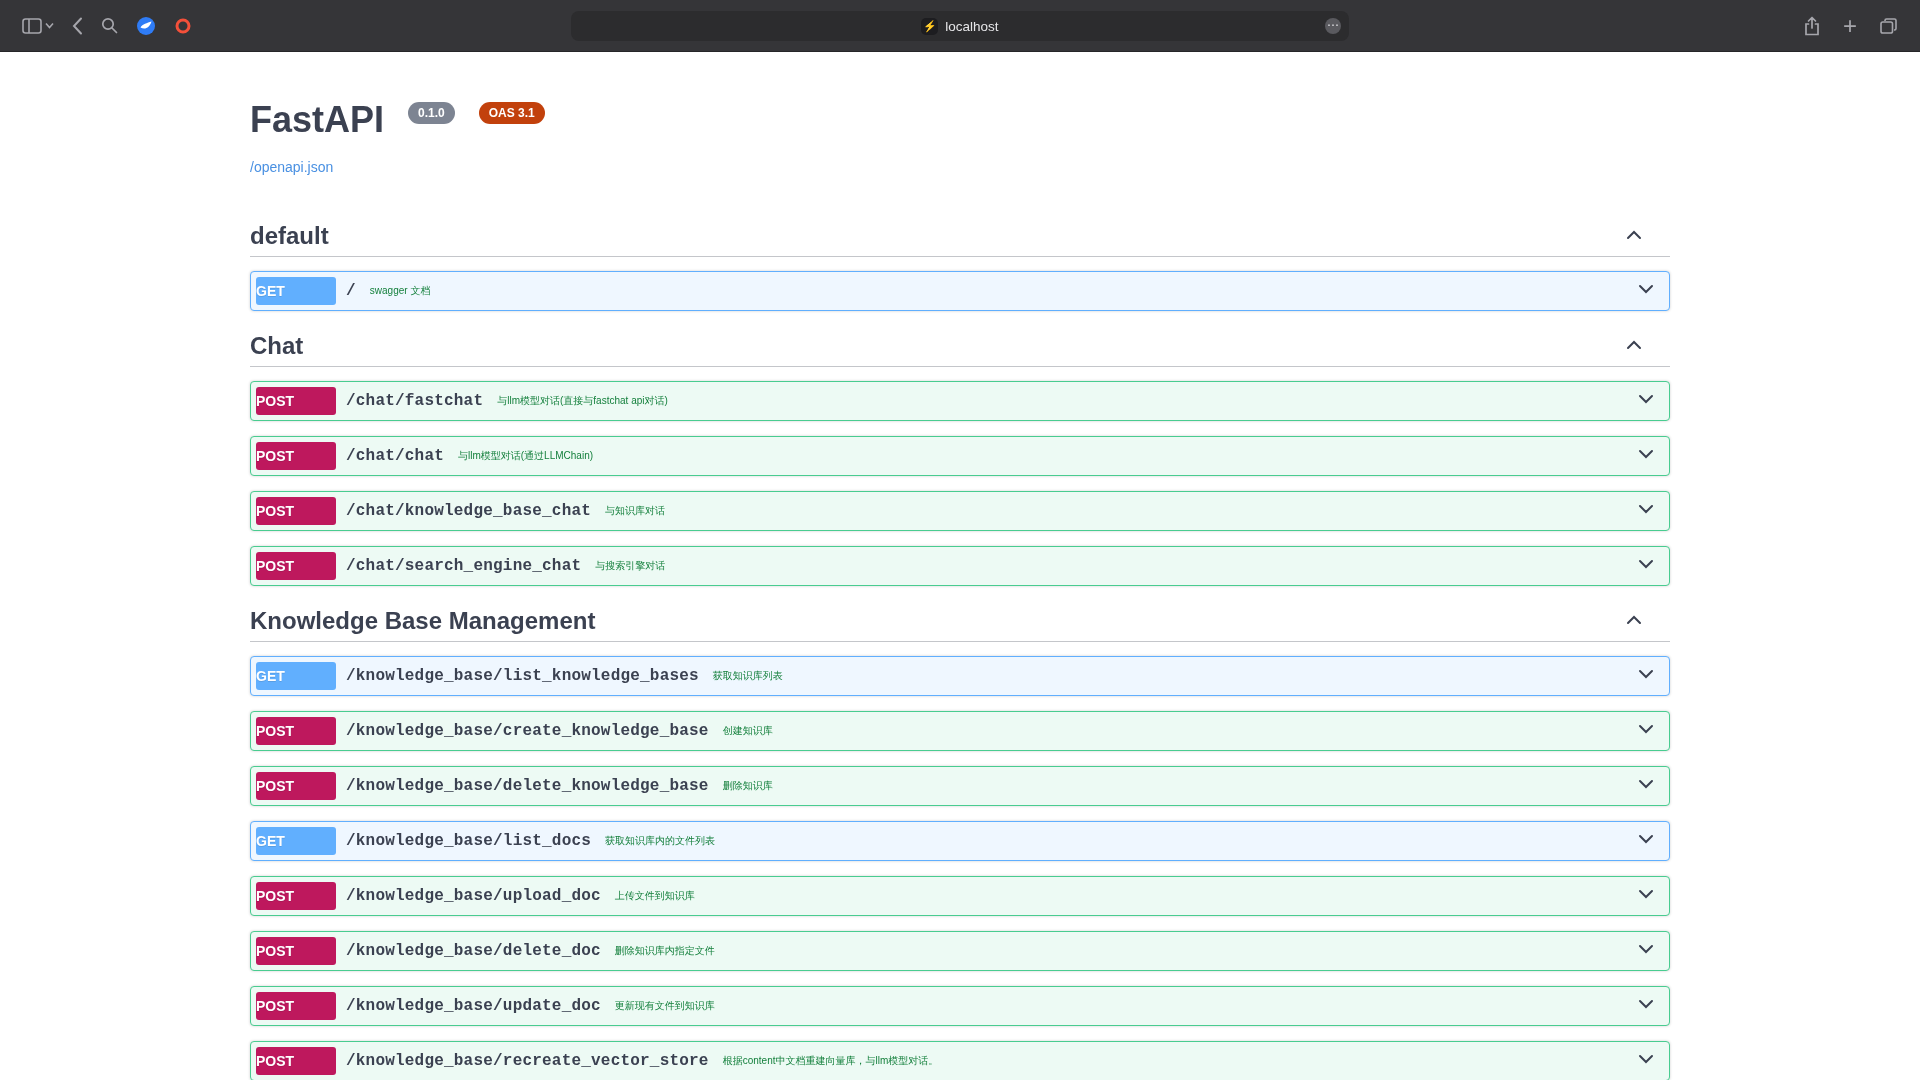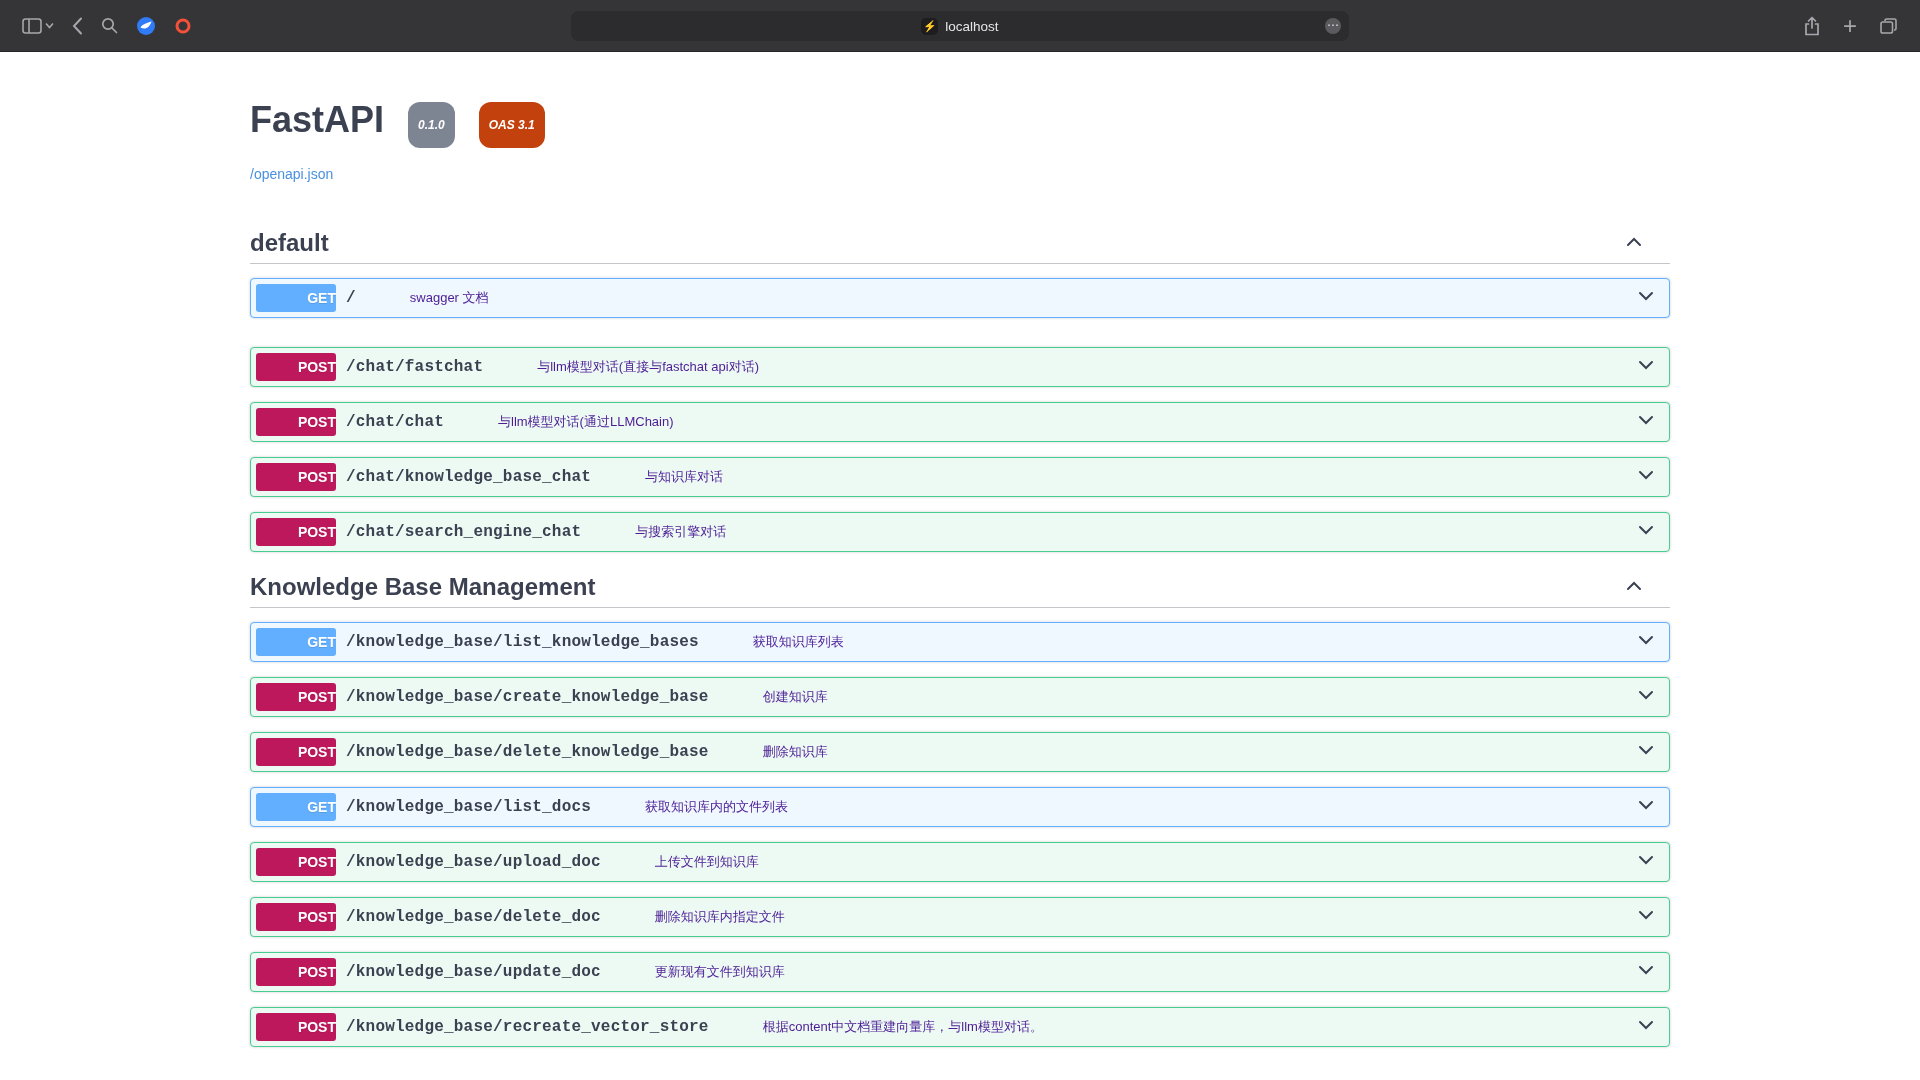--- a/index.html
+++ b/index.html
@@ -60,23 +60,22 @@
   .page { background: #fff; }
   .wrapper { max-width: 1460px; margin: 0 auto; padding: 0 20px; }
 
   .info { padding-top: 46px; }
   .api-title {
     margin: 0; font-size: 36px; font-weight: 700; color: #3b4151;
     display: flex; align-items: flex-start; gap: 24px; line-height: 1.2;
   }
   .badge {
     font-size: 12px; font-weight: 700; color: #fff;
-    padding: 16px 10px; border-radius: 12px; margin-top: 4px;
+    padding: 4px 10px; border-radius: 12px; margin-top: 4px;
     white-space: nowrap;
-    font-style: italic;
   }
   .badge-version { background: #7d8492; }
   .badge-oas { background: #c2410c; }
   .spec-link {
     display: inline-block; margin-top: 18px;
     color: #4990e2; font-size: 14px; text-decoration: none; cursor: pointer;
   }
 
   .sections { margin-top: 40px; }
   .opblock-tag-section { margin-top: 14px; }
@@ -101,31 +100,31 @@
   }
   .opblock.method-get  { border-color: #61affe; background: #eff7ff; }
   .opblock.method-post { border-color: #49cc90; background: #edfaf4; }
   .opblock.method-get  .method { background: #61affe; }
   .opblock.method-post .method { background: #be185d; }
 
   .opblock-summary {
     display: flex; align-items: center; padding: 5px; cursor: pointer;
   }
   .method {
-    min-width: 80px; text-align: right;
+    min-width: 80px; text-align: left;
     padding: 6px 0; border-radius: 3px;
     font-size: 14px; font-weight: 700; color: #fff;
     text-shadow: 0 1px 0 rgba(0,0,0,.1);
   }
   .path {
     font-family: "Liberation Mono", "DejaVu Sans Mono", monospace;
     font-weight: 700; font-size: 16px; color: #3b4151;
     padding: 0 10px; letter-spacing: .2px;
   }
-  .desc { font-size: 13px; color: #4c1d95; padding-left: 4px; margin-left: 40px; }
+  .desc { font-size: 10px; color: #15803d; padding-left: 4px; }
   .row-arrow { margin-left: auto; margin-right: 8px; display: flex; cursor: pointer; }
 </style>
 </head>
 <body>
 
 <div class="toolbar">
   <div class="tb-group tb-left">
     <button class="tb-btn">
       <span>
         <svg width="20" height="16" viewBox="0 0 20 16">
@@ -235,20 +234,30 @@
                       <path d="M4 7l6 6 6-6" fill="none" stroke="#3b4151" stroke-width="2" stroke-linecap="round"></path>
                     </svg>
         </span>
       </span>
     </div>
   </div>
 </div>
   </section>
 
   <section class="opblock-tag-section">
+    <div class="section-header">
+      <h3>Chat</h3>
+      <button class="collapse-btn">
+        <span>
+          <svg width="20" height="20" viewBox="0 0 20 20">
+                  <path d="M4 13l6-6 6 6" fill="none" stroke="#3b4151" stroke-width="2" stroke-linecap="round"></path>
+                </svg>
+        </span>
+      </button>
+    </div>
     <div class="ops">
   <div class="opblock method-post">
     <div class="opblock-summary">
       <span class="method">POST</span>
       <span class="path">/chat/fastchat</span>
       <span class="desc">与llm模型对话(直接与fastchat api对话)</span>
       <span class="row-arrow">
         <span>
           <svg width="20" height="20" viewBox="0 0 20 20">
                       <path d="M4 7l6 6 6-6" fill="none" stroke="#3b4151" stroke-width="2" stroke-linecap="round"></path>

